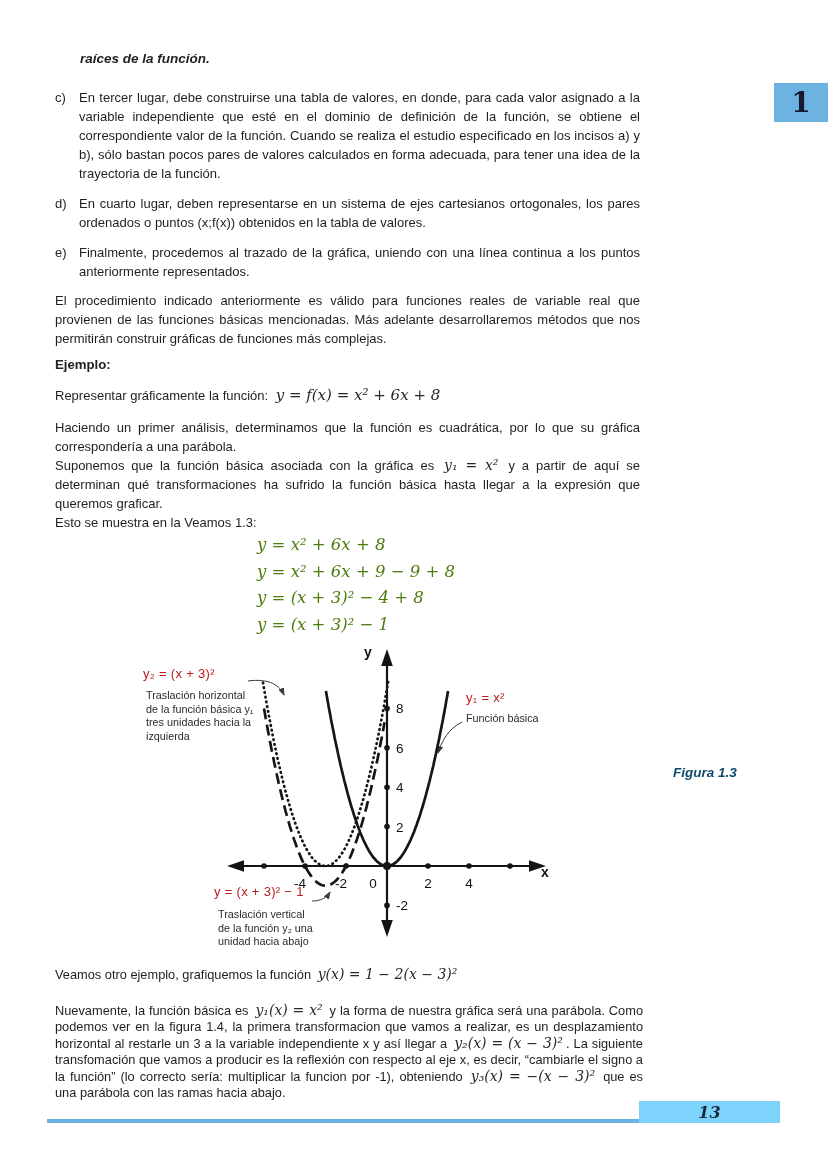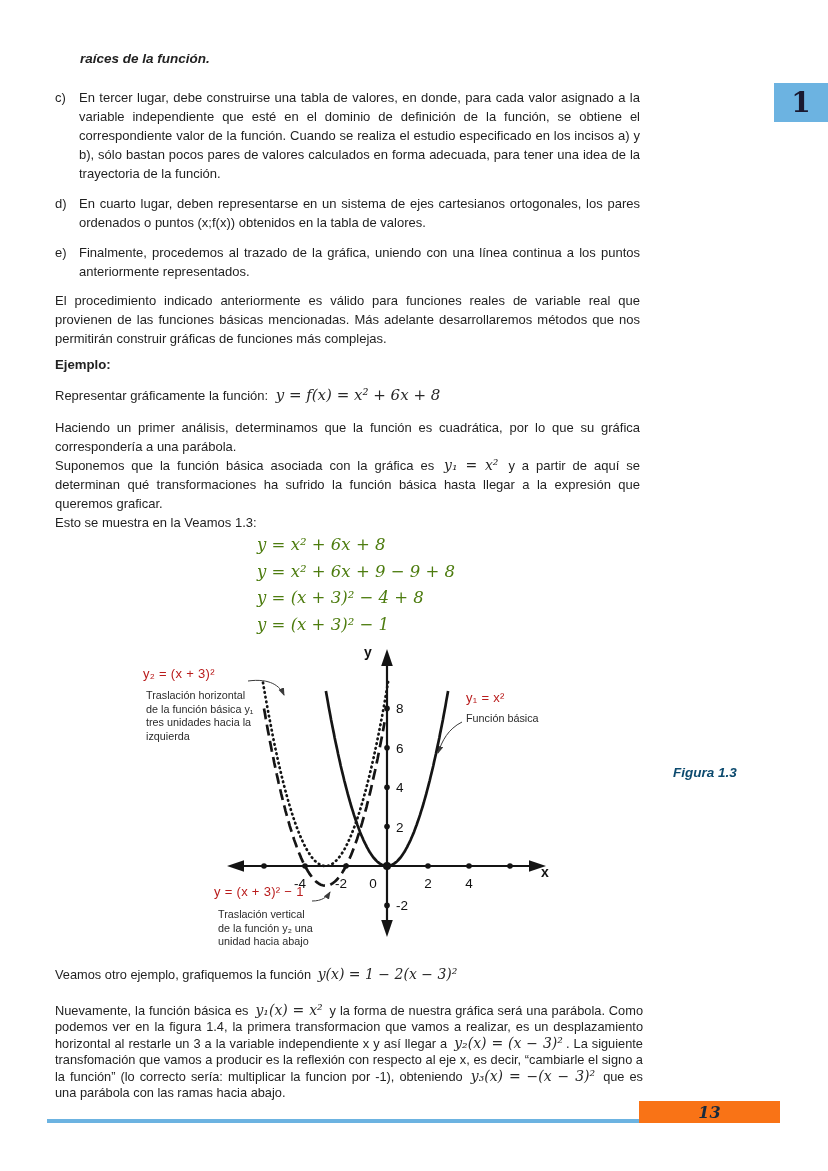--- a/index.html
+++ b/index.html
@@ -16,21 +16,21 @@
   .bigmath{font-size:15px;}
   .eq{font-family:"DejaVu Serif",serif;font-style:italic;font-size:16.5px;line-height:26.5px;color:#4d7c0f;white-space:nowrap;}
   .fig-formula{font-size:13px;color:#b91c1c;letter-spacing:.3px;white-space:nowrap;}
   .fig-note{font-size:10.8px;line-height:13.5px;color:#2b2b2b;white-space:pre-line;}
   .axis-letter{font-size:14px;font-weight:bold;color:#111;}
   .fig-caption{font-weight:bold;font-style:italic;font-size:13.5px;color:#0c4a6e;}
   .chapter-tab{right:0;top:83px;width:54px;height:39px;background:#6cb3e1;
                display:flex;align-items:center;justify-content:center;}
   .chapter-tab span{font-family:"DejaVu Serif",serif;font-weight:bold;font-size:28px;color:#191930;}
   .bottom-line{left:47px;top:1119px;width:592px;height:4px;background:#6cb3e1;}
-  .bottom-bar{left:639px;top:1101px;width:141px;height:22px;background:#f97316;
+  .bottom-bar{left:639px;top:1101px;width:141px;height:22px;background:#7dd3fc;
               display:flex;align-items:center;justify-content:center;}
   .bottom-bar span{font-family:"DejaVu Serif",serif;font-style:italic;font-weight:bold;
                    font-size:16px;color:#182b3e;}
   svg text{font-family:"Liberation Sans",sans-serif;}
 </style>
 </head>
 <body>
 
 <div class="page">
 

